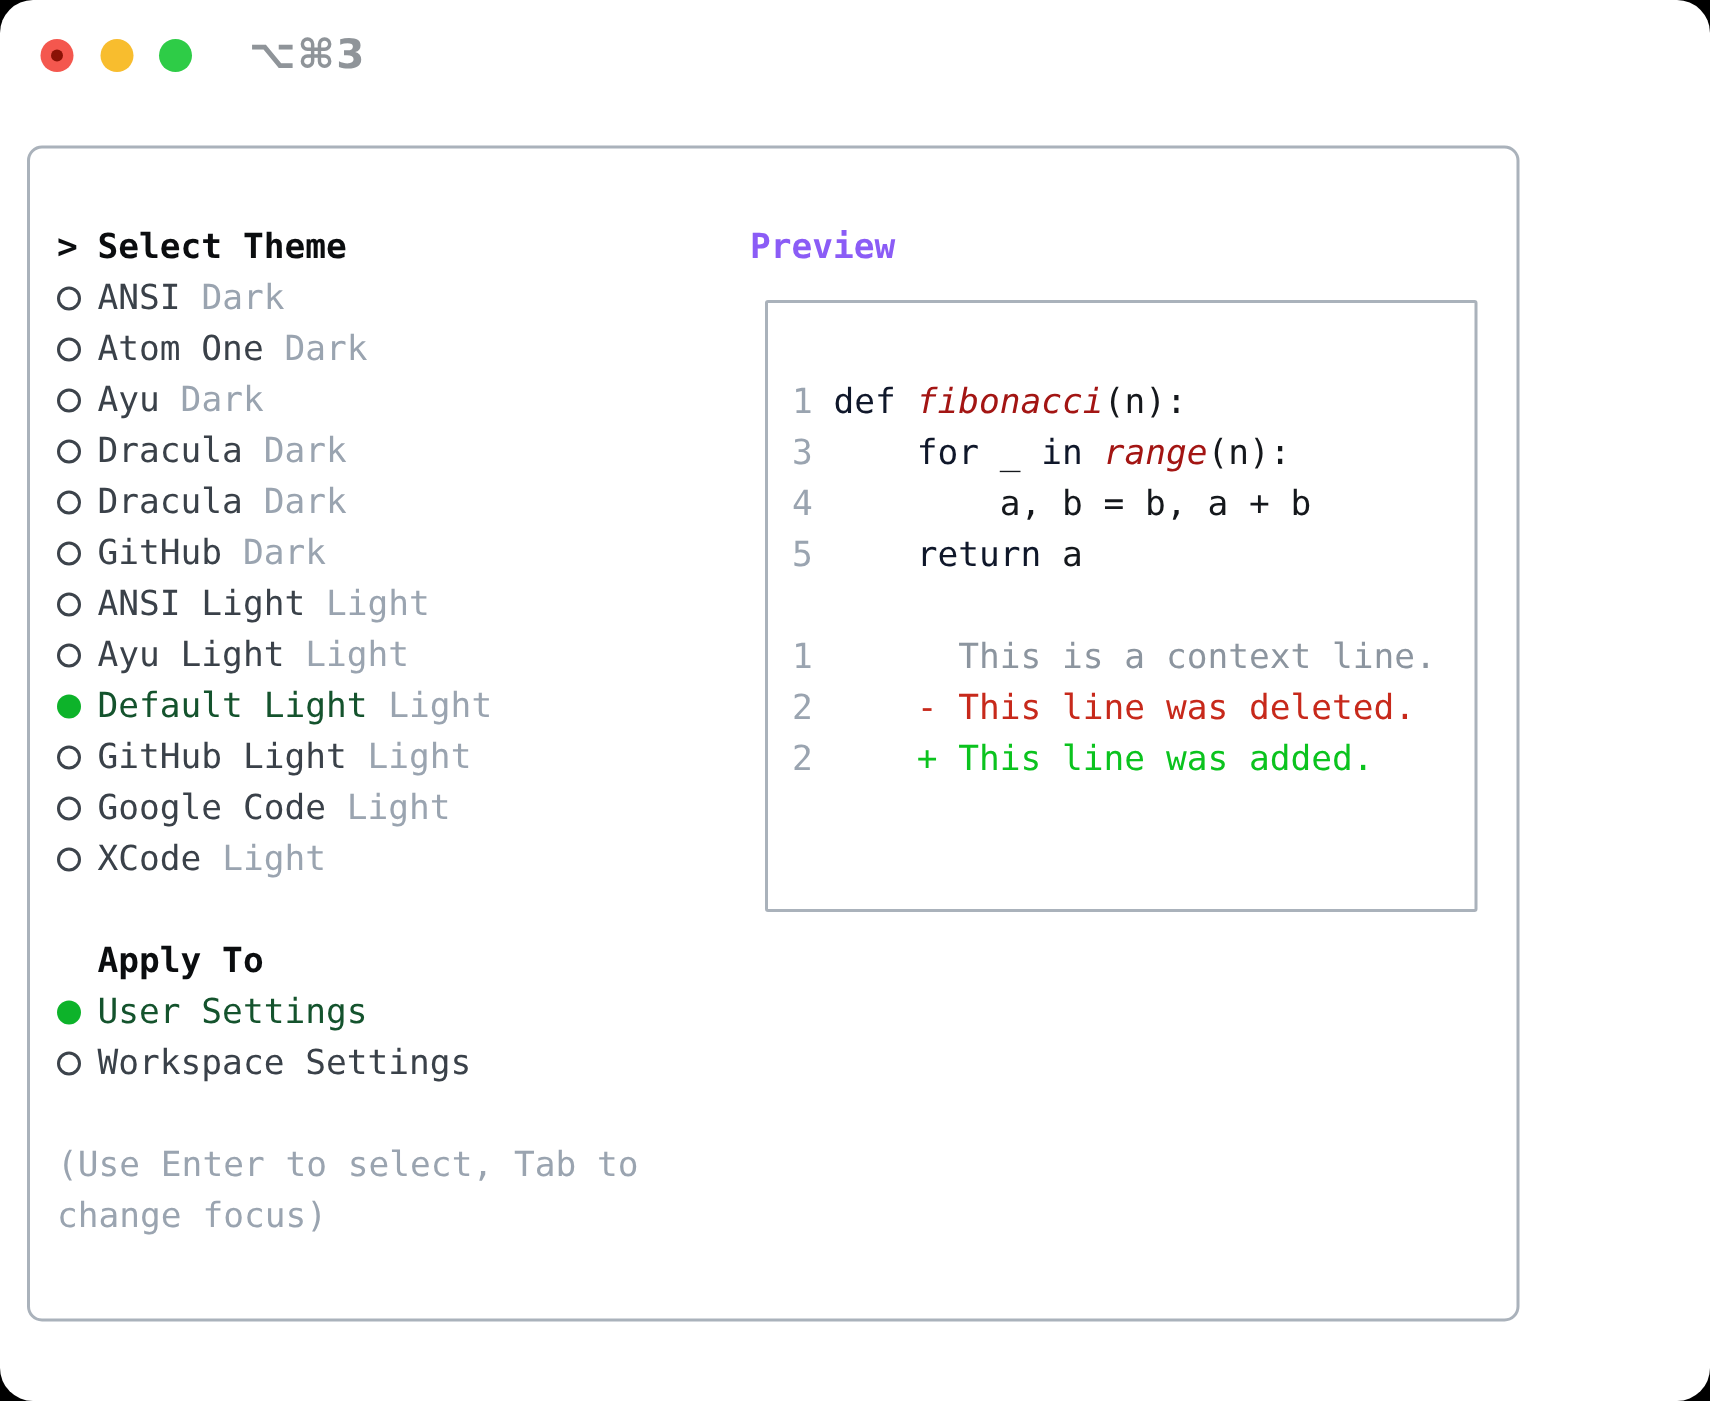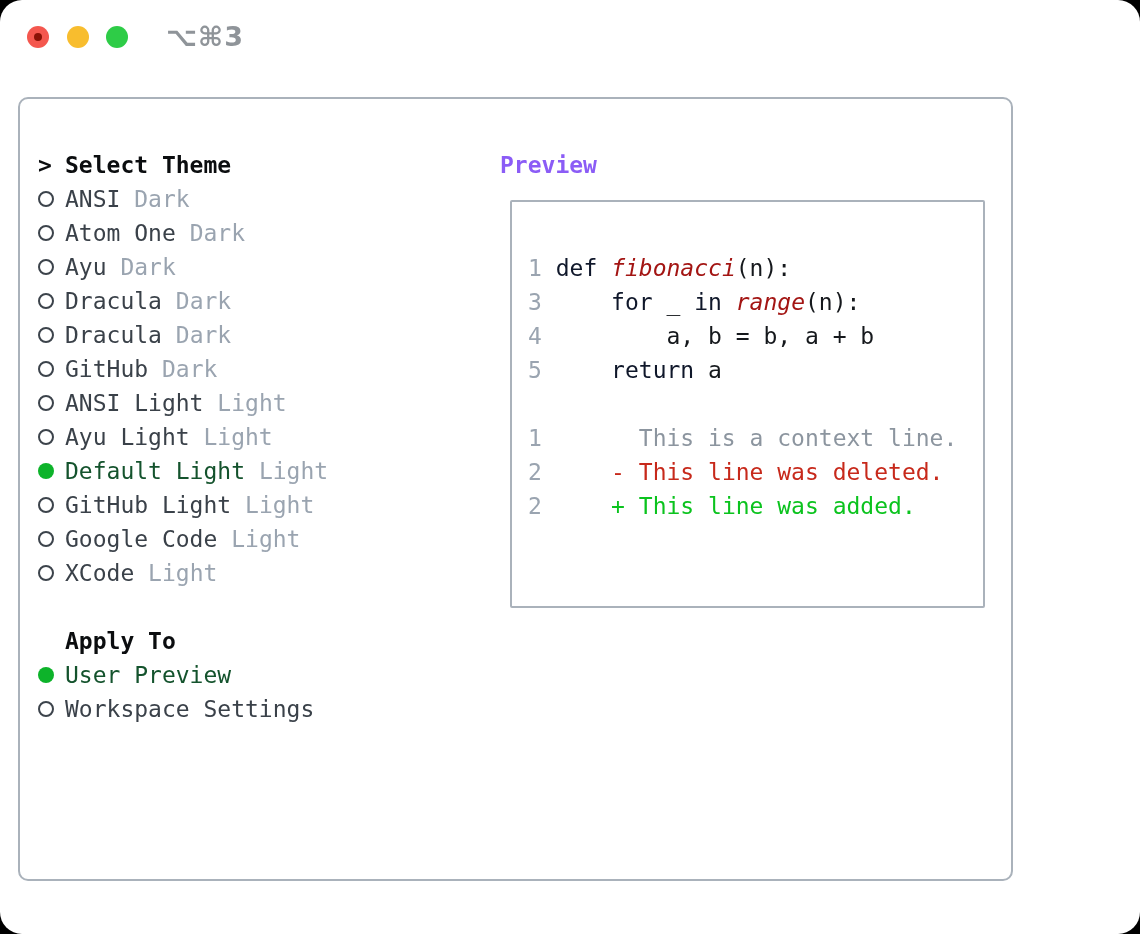--- a/index.html
+++ b/index.html
@@ -153,29 +153,30 @@
       </div>
 
       <div class="spacer"></div>
 
       <div class="row">
         <span class="marker none"></span>
         <span class="hdr2">Apply To</span>
       </div>
       <div class="row">
         <span class="marker on"></span>
-        <span class="item-name sel">User Preview</span>
+        <span class="item-name sel">User Settings</span>
       </div>
       <div class="row">
         <span class="marker off"></span>
         <span class="item-name">Workspace Settings</span>
       </div>
 
       <div class="spacer"></div>
 
+      <div class="hint">(Use Enter to select, Tab to change focus)</div>
     </div>
 
     <div class="preview-title">Preview</div>
     <div class="preview-box">
       <div class="code">
           <div class="code-line"><span class="ln">1</span><span class="c-p"> </span><span class="c-kw">def</span><span class="c-p"> </span><span class="c-fn">fibonacci</span><span class="c-p">(n):</span></div>
           <div class="code-line"><span class="ln">3</span><span class="c-p">     </span><span class="c-kw">for</span><span class="c-p"> _ </span><span class="c-kw">in</span><span class="c-p"> </span><span class="c-fn">range</span><span class="c-p">(n):</span></div>
           <div class="code-line"><span class="ln">4</span><span class="c-p">         a, b = b, a + b</span></div>
           <div class="code-line"><span class="ln">5</span><span class="c-p">     </span><span class="c-kw">return</span><span class="c-p"> a</span></div>
           <div class="code-line"><span class="ln"> </span></div>

